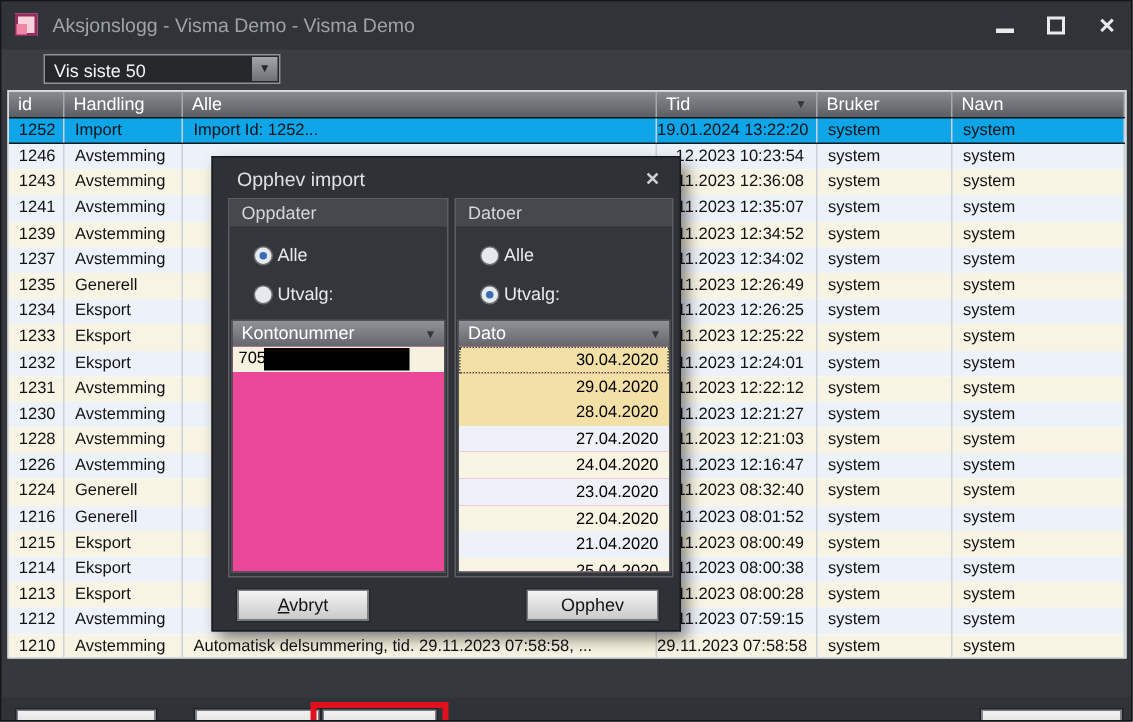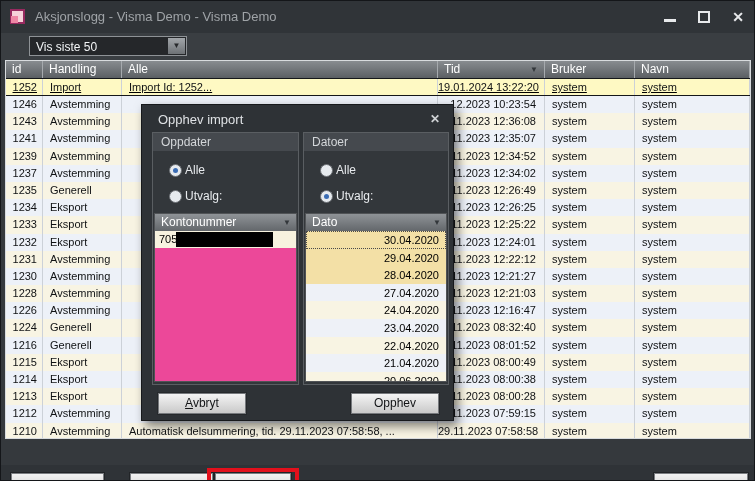--- a/index.html
+++ b/index.html
@@ -31,21 +31,21 @@
   #logtable { position:absolute; left:4px; top:59px; width:746px; height:379px;
     border:1px solid #d8dbde; background:#fff; overflow:hidden; }
   #thead { display:flex; height:17px; background:linear-gradient(#888c90,#5b5f63); }
   .hcell { position:relative; color:#fff; font-size:12px; line-height:17px; padding-left:6px;
     border-right:1px solid #a6aaae; overflow:hidden; white-space:nowrap; }
   .sort-ic { position:absolute; right:6px; top:0; font-size:8px; color:#33373b; line-height:17px; }
   .c0{width:37px;} .c1{width:79px;} .c2{width:316px;} .c3{width:107px;} .c4{width:90px;} .c5{flex:1;}
   .trow { display:flex; height:17.2px; }
   .trow.alt-blue { background:#edf1f8; }
   .trow.alt-cream { background:#f8f4e3; }
-  .trow.sel { background:#fef9c3; height:18px; border-top:1px solid #15171a; border-bottom:1px solid #15171a;text-decoration:underline; }
+  .trow.sel { background:#0ea5e9; height:18px; border-top:1px solid #15171a; border-bottom:1px solid #15171a; }
   .tcell { font-size:11px; color:#101214; line-height:17px; padding-left:7px;
     border-right:1px solid #ccd1d8; overflow:hidden; white-space:nowrap; }
   .tcell.c0 { text-align:right; padding-left:0; padding-right:5px; }
   .tcell.c3 { text-align:right; padding-left:0; padding-right:8px; }
   
   #dialog { position:absolute; left:140px; top:103px; width:313px; height:317px;
     background:#2e3236; border:1px solid #17191c; box-shadow:4px 5px 10px rgba(0,0,0,.5); }
   #dlg-title { position:absolute; left:16px; top:7px; font-size:13px; color:#dfe2e5; }
   #dlg-close { position:absolute; right:10px; top:6px; width:16px; height:16px;
     color:#cfd2d5; font-size:12px; font-weight:bold; text-align:center; line-height:16px; }
@@ -336,21 +336,21 @@
         <div class="list-hdr"><span>Dato</span><span class="arrow">▼</span></div>
         <div class="list-body" id="dato-body">
             <div class="dato-item picked focused">30.04.2020</div>
             <div class="dato-item picked">29.04.2020</div>
             <div class="dato-item picked">28.04.2020</div>
             <div class="dato-item blue">27.04.2020</div>
             <div class="dato-item cream">24.04.2020</div>
             <div class="dato-item blue">23.04.2020</div>
             <div class="dato-item cream">22.04.2020</div>
             <div class="dato-item blue">21.04.2020</div>
-            <div class="dato-item cream">20.06.2020</div>
+            <div class="dato-item cream">25.04.2020</div>
           </div>
       </div>
     </div>
 
     <div id="dlg-cancel" class="dlg-btn"><u>A</u>vbryt</div>
     <div id="dlg-ok" class="dlg-btn">Opphev</div>
   </div>
 
   <div id="footer">
     <div id="footer-buttons">

